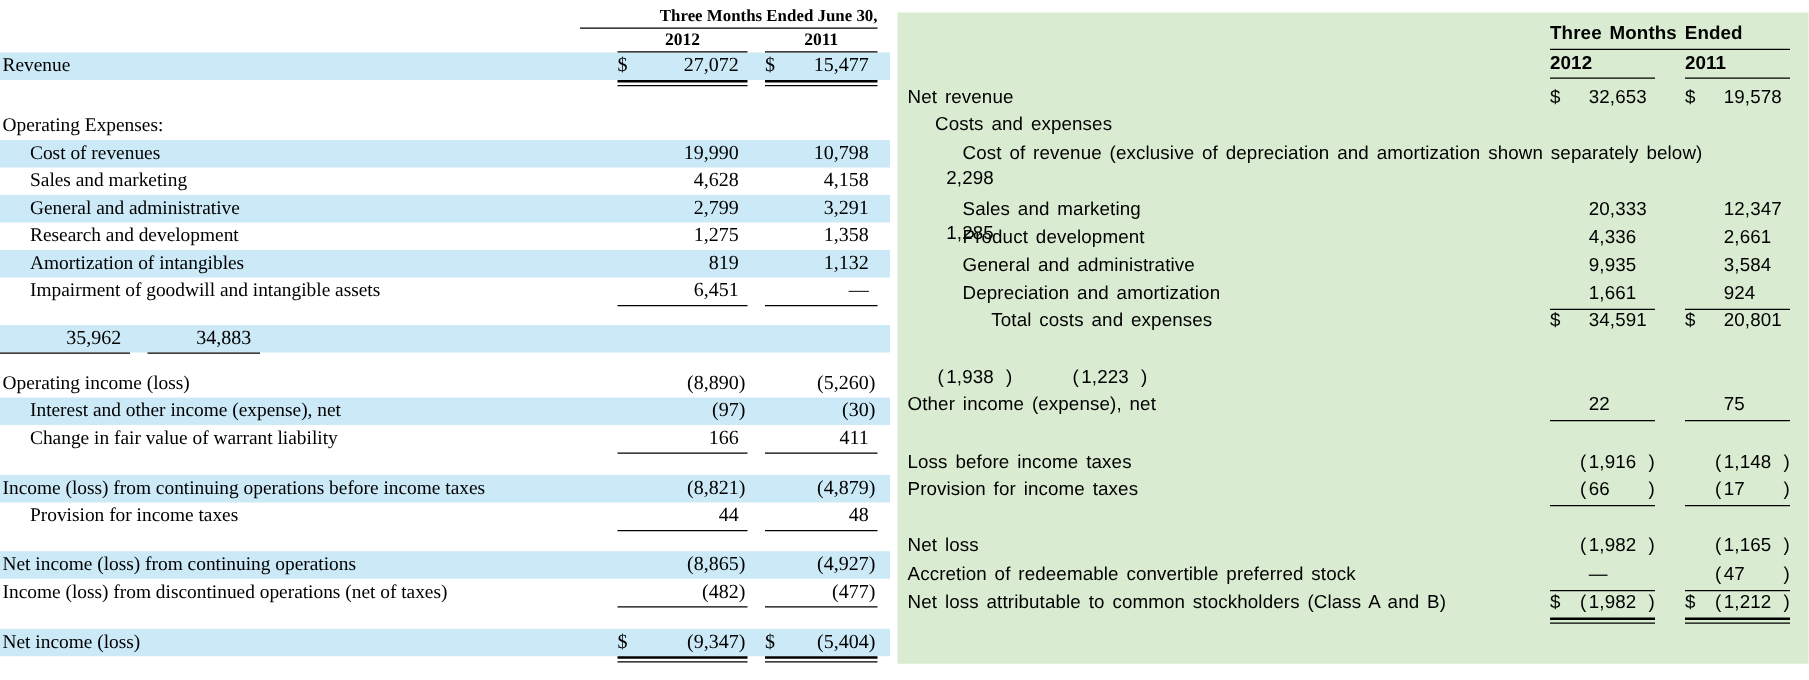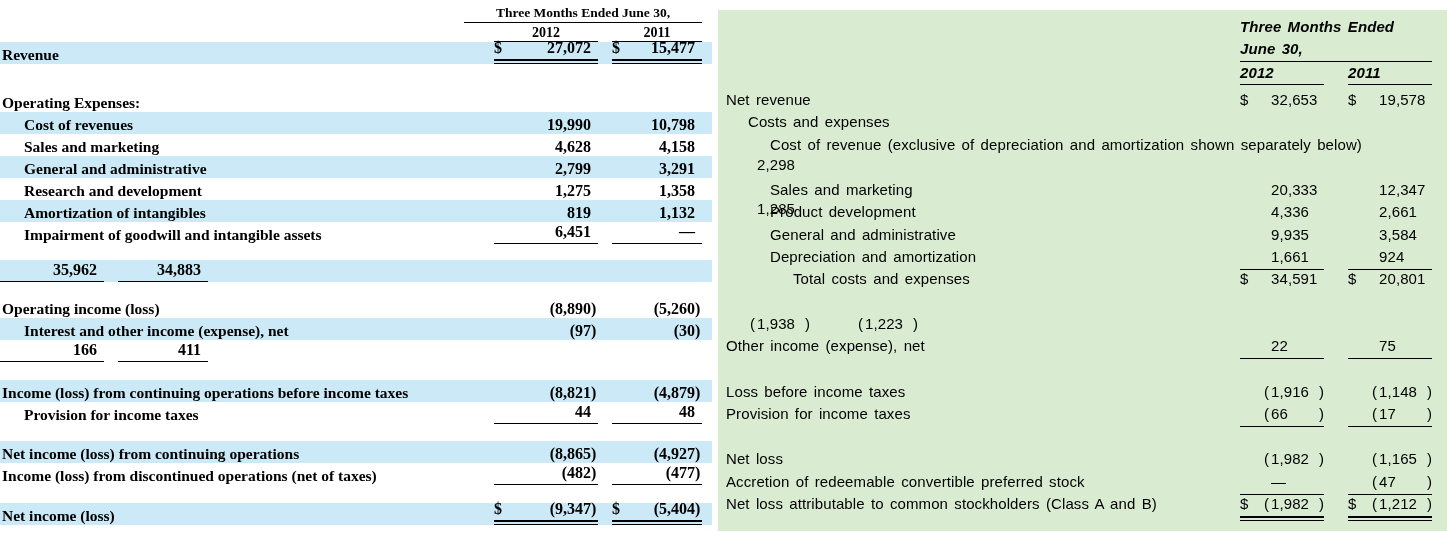--- a/index.html
+++ b/index.html
@@ -8,49 +8,49 @@
 
   
   .left-stmt{
     width:712px;flex:0 0 712px;padding-top:5px;box-sizing:border-box;
     font-family:"Liberation Serif", serif;font-size:15.5px;line-height:19px;
   }
   .lt-head{display:flex;}
   .lt-head .flexfill{flex:1;}
   .lt-cols{width:208px;}
   .lt-period{
-    width:238px;margin-left:-30px;text-align:center;font-weight:bold;font-size:13.5px;
+    width:238px;margin-left:-30px;text-align:right;font-weight:bold;font-size:13.5px;
     white-space:nowrap;border-bottom:1px solid #000;padding-bottom:2px;line-height:15px;
   }
   .lt-years{display:flex;margin-top:2px;}
   .yr{font-weight:bold;font-size:14px;text-align:center;border-bottom:1px solid #000;padding-bottom:1px;line-height:15px;}
   .left-stmt .cA{width:104px;}
   .left-stmt .cB{width:90px;}
   .left-stmt .colgap{width:14px;flex:0 0 14px;}
   .left-stmt .padr{width:10px;flex:0 0 10px;}
-  .left-stmt .trow{display:flex;height:22px;align-items:flex-end;box-sizing:border-box;padding-top:1px;font-weight:bold;}
+  .left-stmt .trow{display:flex;height:22px;align-items:flex-start;box-sizing:border-box;padding-top:1px;}
   .left-stmt .lbl{flex:1;white-space:nowrap;overflow:visible;}
   .left-stmt .ind0{padding-left:2px;}
   .left-stmt .ind1{padding-left:24px;}
   .left-stmt .ind2{padding-left:72px;}
   .left-stmt .vline{font-size:16px;}
   .left-stmt .dslot{width:16px;flex:0 0 16px;text-align:left;}
   .left-stmt .num{flex:1;text-align:right;}
   .left-stmt .cslot{width:7px;flex:0 0 7px;text-align:left;}
 
   
   .right-stmt{
     width:729px;flex:0 0 729px;margin-left:6px;margin-top:10px;height:521px;
     box-sizing:border-box;padding:6px 15px 0 8px;
     font-family:"Liberation Sans", sans-serif;font-size:15px;line-height:20px;
     word-spacing:2px;letter-spacing:0.1px;
   }
   .rt-head{display:flex;}
   .rt-head .flexfill{flex:1;}
-  .rt-cols{width:192px;font-style:italic;}
+  .rt-cols{width:192px;}
   .rt-period{font-weight:bold;line-height:22px;border-bottom:1px solid #000;padding-bottom:1px;}
   .rt-years{display:flex;margin-top:2px;margin-bottom:5px;}
   .rt-years .yr{font-family:"Liberation Sans", sans-serif;font-size:15px;text-align:left;line-height:18px;padding-bottom:2px;}
   .right-stmt .cA{width:84px;}
   .right-stmt .cB{width:84px;}
   .right-stmt .colgap{width:24px;flex:0 0 24px;}
   .right-stmt .padr{width:0;flex:0 0 0;}
   .right-stmt .trow{display:flex;height:22.4px;align-items:flex-start;box-sizing:border-box;}
   .right-stmt .trow.tall{height:45px;flex-direction:column;}
   .right-stmt .lbl{flex:1;}
@@ -291,20 +291,21 @@
           <div class="vcell cB">
             <div class="vline">
               <span class="dslot"></span>
               <span class="num">(30</span>
               <span class="cslot">)</span>
             </div>
           </div>
           <div class="padr"></div>
         </div>
         <div class="trow">
+          <div class="lbl ind1">Change in fair value of warrant liability</div>
           <div class="vcell cA">
             <div class="vline">
               <span class="dslot"></span>
               <span class="num">166</span>
               <span class="cslot"></span>
             </div>
             <div class="rule single"></div>
           </div>
           <div class="colgap"></div>
           <div class="vcell cB">
@@ -423,21 +424,20 @@
         </div>
       </div>
   </section>
 
   <section class="right-stmt">
     <div class="rt-head">
       <div class="flexfill"></div>
       <div class="rt-cols">
         <div class="rt-period">
           <div>Three Months Ended</div>
-          <div>June 30,</div>
         </div>
         <div class="rt-years">
           <div class="yr cA" style="border-bottom:1px solid #000;font-weight:bold;">2012</div>
           <div class="colgap"></div>
           <div class="yr cB" style="border-bottom:1px solid #000;font-weight:bold;">2011</div>
         </div>
       </div>
     </div>
     <div id="right-rows">
         <div class="trow">

